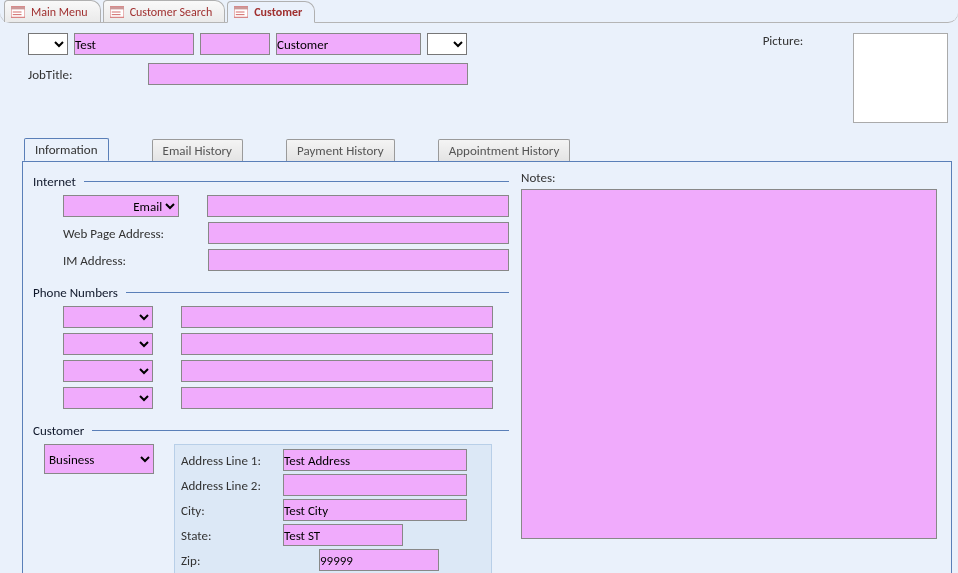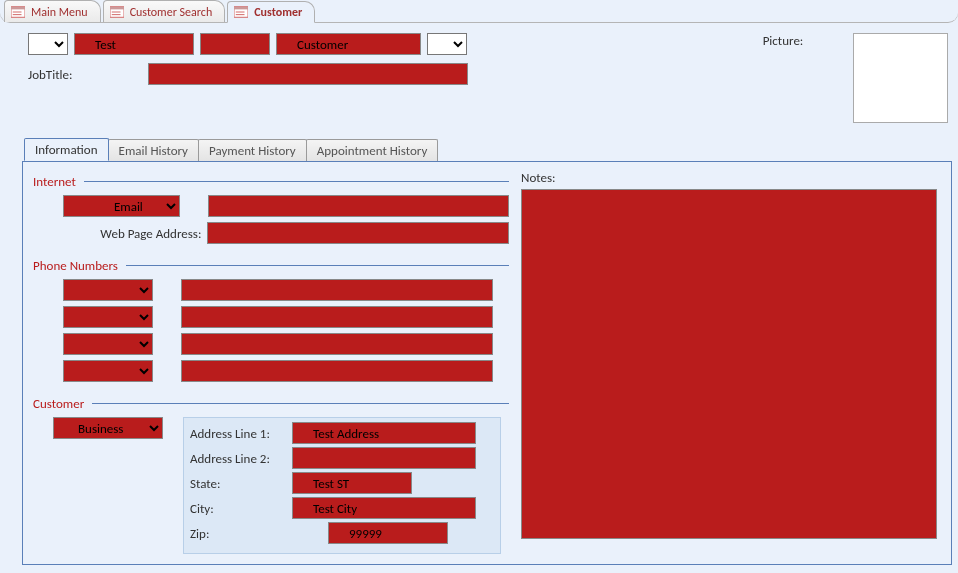--- a/index.html
+++ b/index.html
@@ -83,22 +83,22 @@
     width: 40px;
     border: 1px solid #777;
     background: #fff;
     font-size: 12px;
     padding: 0;
   }
   input.text, input[type=text], textarea, select {
     font-family: inherit;
     font-size: 13px;
     border: 1px solid #888;
-    background: #b91c1c;
-    padding: 2px 20px;
+    background: #f0abfc;
+    padding: 2px 0;
   }
   input.text { height: 22px; }
   .name-first { width: 120px; height: 22px; }
   .name-mid   { width: 70px;  height: 22px; }
   .name-last  { width: 145px; height: 22px; }
 
   .jobtitle-row {
     display: flex;
     align-items: center;
     gap: 8px;
@@ -110,20 +110,21 @@
   .tabctrl {
     margin: 14px 6px 0 22px;
     position: relative;
     clear: both;
   }
   .tabstrip {
     display: flex;
     align-items: flex-end;
     height: 24px;
     margin-left: 2px;
+    gap: 44px;
   }
   .tabstrip .tab {
     padding: 3px 10px;
     border: 1px solid #9a9a9a;
     border-bottom: none;
     background: linear-gradient(#f4f4f4, #e4e4e4);
     color: #555;
     font-size: 13px;
     margin-right: 0;
     cursor: pointer;
@@ -149,39 +150,38 @@
     min-height: 400px;
   }
   .left-col { width: 476px; }
   .right-col { flex: 1; }
 
   
   .group-title {
     display: flex;
     align-items: center;
     font-size: 13px;
-    color: #b91c1c;
+    color: #0f172a;
     margin: 4px 0 6px 0;
   }
   .group-title .line {
     flex: 1;
     height: 1px;
     background: #5a7fb8;
     margin-left: 8px;
   }
 
   .row {
     display: flex;
     align-items: center;
     margin-bottom: 5px;
   }
   .row label {
     width: 128px;
-    text-align: right;
-    padding-right: 6px;
+    text-align: left;
   }
   .row input.wide { width: 312px; height: 22px; }
   .row select.type-sel { width: 90px; height:22px; margin-left:30px; }
   .row select.type-sel-short { width: 90px; height:22px; margin-left:30px; }
   .row input.phone-val { width:312px; height:22px; margin-left:28px;}
   .notes-label { margin-bottom:4px; display:block; }
   textarea.notes {
     width: 100%;
     height: 350px;
     resize: none;
@@ -287,20 +287,24 @@
       <div class="row">
         <select class="type-sel" style="margin-left:30px;width:120px;text-align:right;">
           <option>Email</option>
         </select>
         <input type="text" class="wide" style="margin-left: 28px;" value="">
       </div>
       <div class="row">
         <label style="width:150px;margin-left:30px;">Web Page Address:</label>
         <input type="text" class="wide" value="" style="">
       </div>
+      <div class="row">
+        <label style="width:150px;margin-left:30px;">IM Address:</label>
+        <input type="text" class="wide" value="" style="">
+      </div>
 
       <div class="group-title" style="margin-top:14px;">
         <span>Phone Numbers</span>
           <span class="line"></span>
       </div>
       <div class="row">
         <select class="type-sel-short"><option></option></select>
         <input type="text" class="phone-val" value="" style="">
       </div>
       <div class="row">
@@ -315,40 +319,40 @@
         <select class="type-sel-short"><option></option></select>
         <input type="text" class="phone-val" value="" style="">
       </div>
 
       <div class="group-title" style="margin-top:14px;">
         <span>Customer</span>
           <span class="line"></span>
       </div>
       <div class="addr-block">
         <div>
-          <select style="width:110px;height:22px;margin-left:20px;">
+          <select style="width:110px;height:30px;margin-left:11px;">
             <option>Business</option>
           </select>
         </div>
         <div class="addr-detail">
           <div class="arow">
             <label>Address Line 1:</label>
             <input class="addr-line1" type="text" value="Test Address" style="">
           </div>
           <div class="arow">
             <label>Address Line 2:</label>
             <input class="addr-line2" type="text" value="" style="">
           </div>
           <div class="arow">
+            <label>City:</label>
+            <input class="addr-city" type="text" value="Test City" style="">
+          </div>
+          <div class="arow">
             <label>State:</label>
             <input class="addr-state" type="text" value="Test ST" style="">
-          </div>
-          <div class="arow">
-            <label>City:</label>
-            <input class="addr-city" type="text" value="Test City" style="">
           </div>
           <div class="arow">
             <label>Zip:</label>
             <input class="addr-zip" type="text" value="99999" style="">
           </div>
 
         </div>
       </div>
     </div>
 

